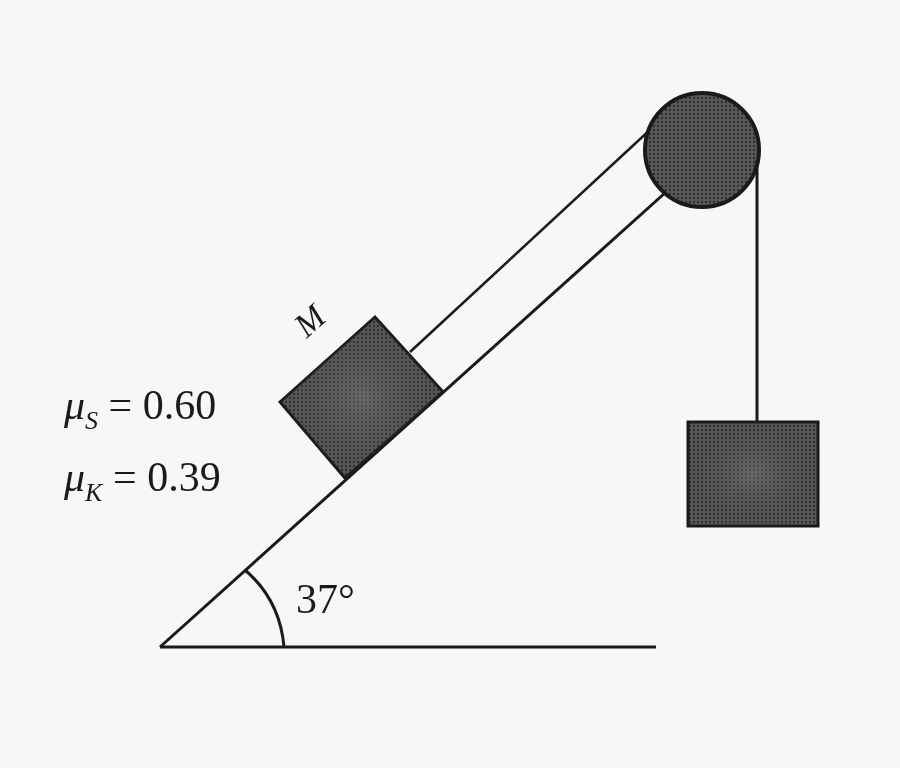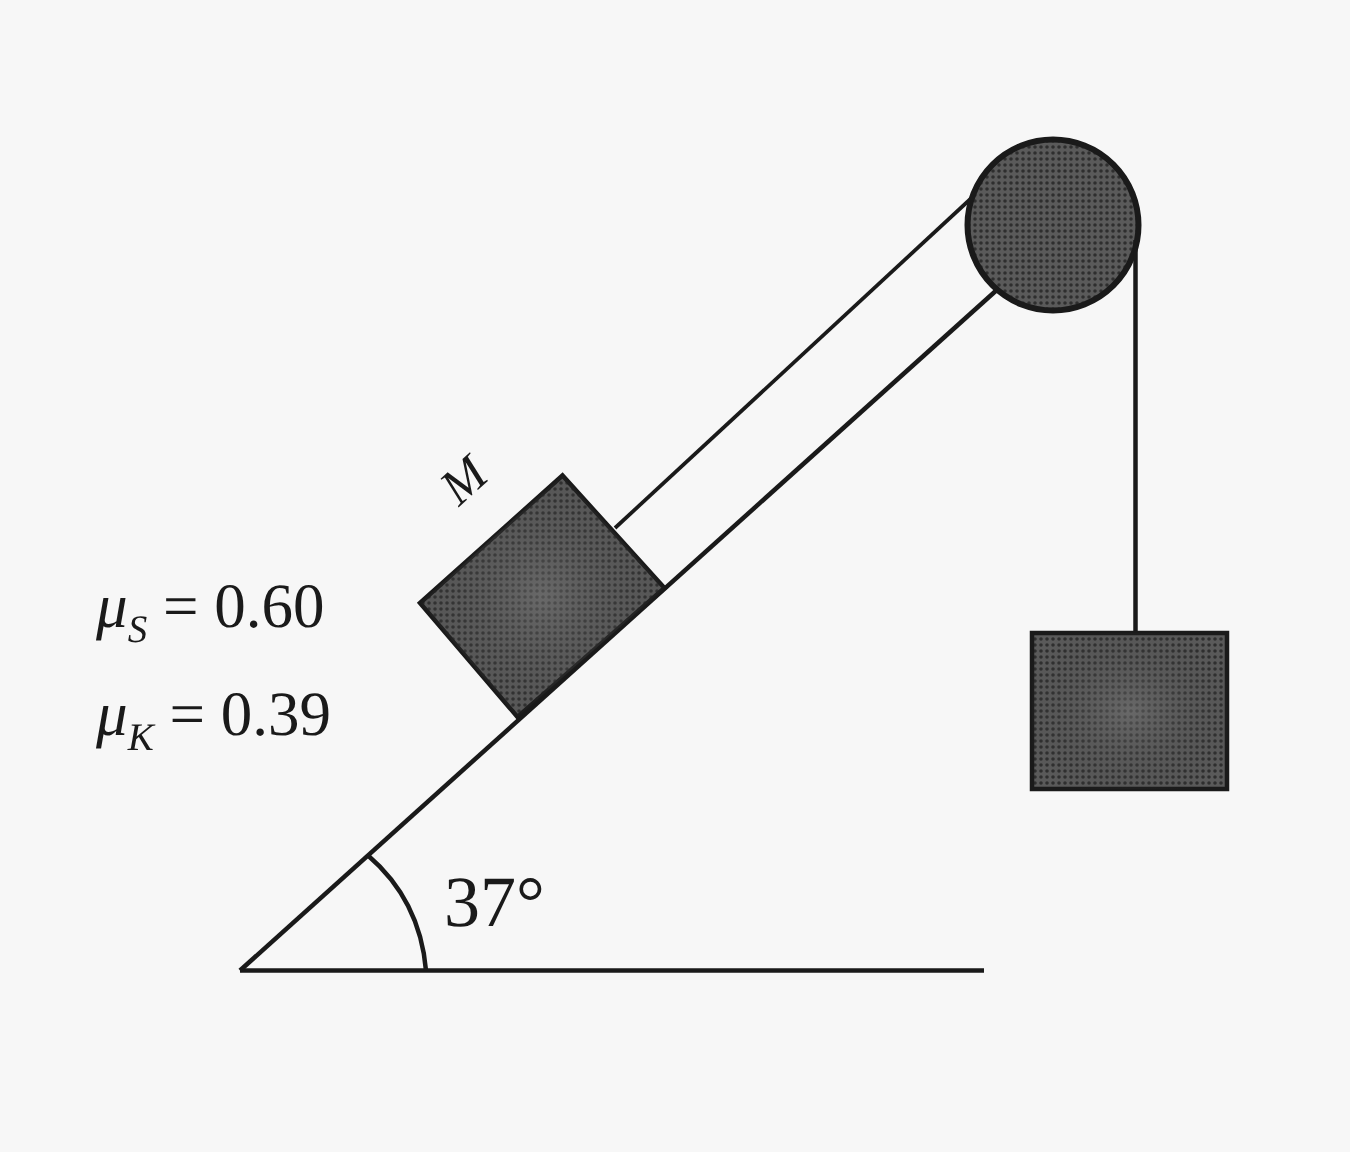--- a/index.html
+++ b/index.html
@@ -16,21 +16,21 @@
     color: #1a1a1a;
     font-family: "Liberation Serif", "DejaVu Serif", serif;
     white-space: nowrap;
     line-height: 1;
   }
   .mu { font-style: italic; font-size: 42px; }
   .sub { font-style: italic; font-size: 26px; position: relative; top: 10px; }
   .eq { font-size: 42px; }
   #label-ms { left: 64px; top: 372px; margin-top: 12px; }
   #label-mk { left: 64px; top: 456px; }
-  #label-angle { left: 296px; top: 578px; font-size: 48px; }
+  #label-angle { left: 296px; top: 578px; font-size: 42px; }
   #label-mass {
     left: 288px; top: 318px; font-size: 34px; font-style: italic;
     transform: rotate(-42deg); transform-origin: left top;
   }
 </style>
 </head>
 <body>
 
 <svg id="diagram" width="900" height="768" viewBox="0 0 900 768" xmlns="http://www.w3.org/2000/svg">
   <defs>

